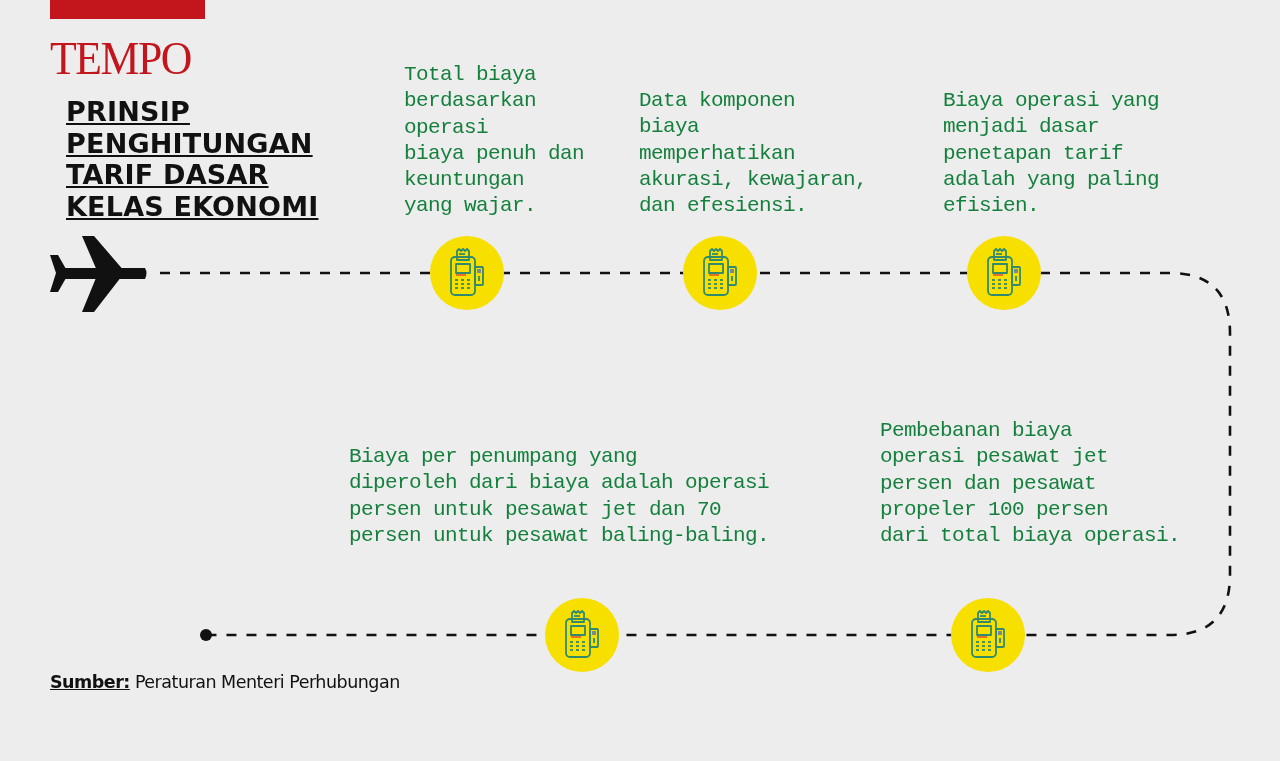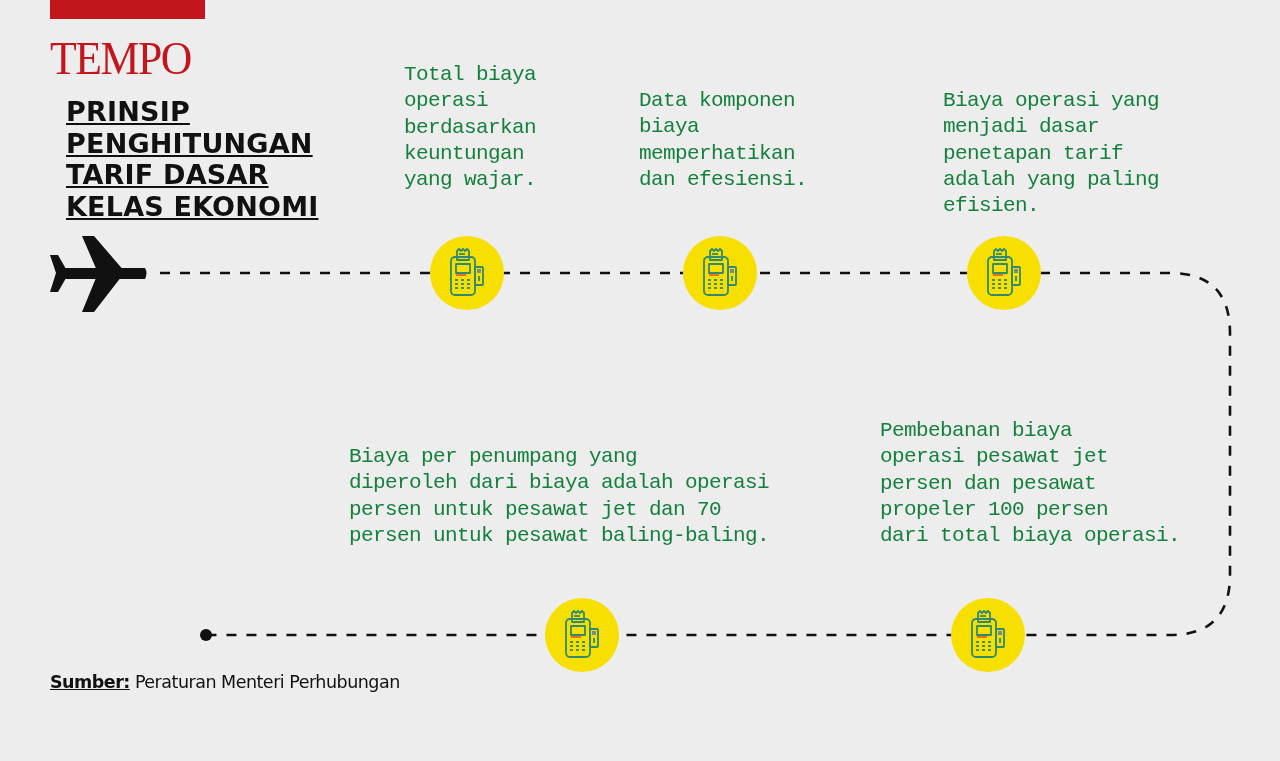--- a/index.html
+++ b/index.html
@@ -182,30 +182,32 @@
       <rect x="28" y="19" width="8" height="18" rx="1"></rect>
       <line x1="32" y1="28" x2="32" y2="33"></line>
     </g>
     <rect x="30" y="21" width="4" height="4" fill="#7a8a8a"></rect>
     <line x1="9" y1="27" x2="19" y2="27" stroke="#e8562a" stroke-width="1.6"></line>
   </svg>
 </div>
 
 <div class="abs step-text" style="left:404px; top:62px;">
   <div>Total biaya</div>
+  <div>berdasarkan</div>
   <div>operasi</div>
-  <div>berdasarkan</div>
+  <div>biaya penuh dan</div>
   <div>keuntungan</div>
   <div>yang wajar.</div>
 </div>
 
 <div class="abs step-text" style="left:639px; top:88px;">
   <div>Data komponen</div>
   <div>biaya</div>
   <div>memperhatikan</div>
+  <div>akurasi, kewajaran,</div>
   <div>dan efesiensi.</div>
 </div>
 
 <div class="abs step-text" style="left:943px; top:88px;">
   <div>Biaya operasi yang</div>
   <div>menjadi dasar</div>
   <div>penetapan tarif</div>
   <div>adalah yang paling</div>
   <div>efisien.</div>
 </div>

